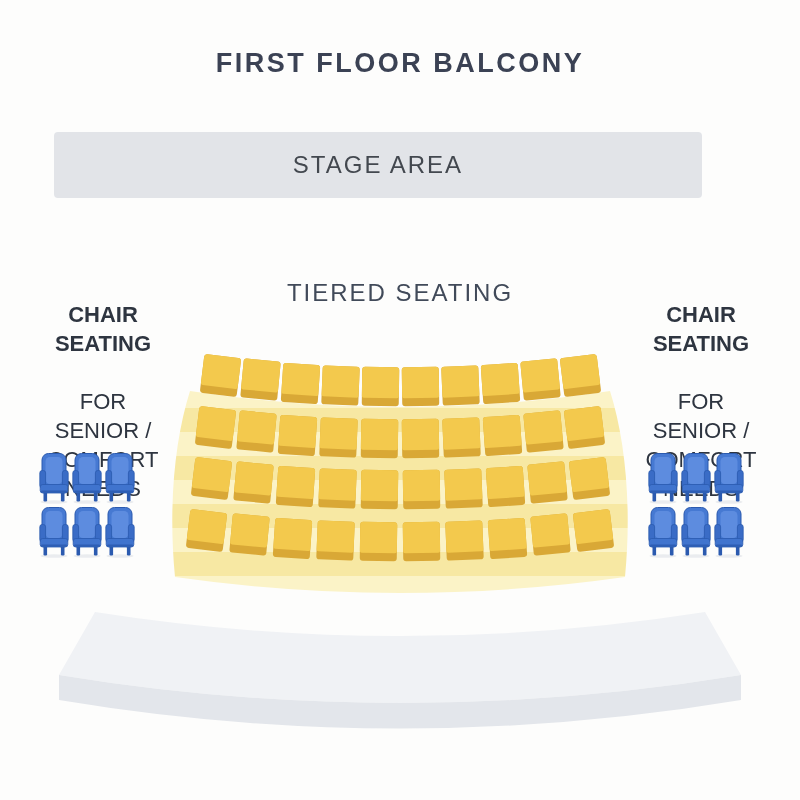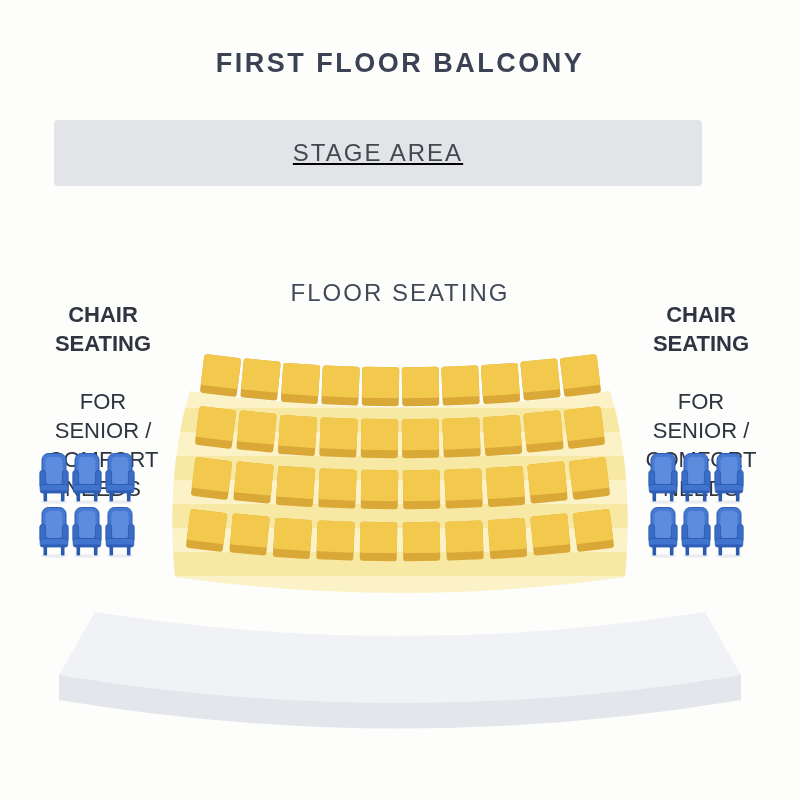--- a/index.html
+++ b/index.html
@@ -8,23 +8,23 @@
     background:#FDFDFC; overflow:hidden;
     font-family:"Liberation Sans", sans-serif;
     -webkit-font-smoothing:antialiased;
   }
   .page-title {
     position:absolute; top:48px; left:0; width:100%;
     text-align:center; font-size:27px; font-weight:bold;
     letter-spacing:2.5px; color:#3B4254; margin:0;
   }
   .stage {
-    position:absolute; left:54px; top:120px; width:648px; height:66px;
+    position:absolute; left:54px; top:132px; width:648px; height:66px;
     background:#E2E4E8; border-radius:4px;
-    display:flex; align-items:center; justify-content:center;text-decoration:underline;
+    display:flex; align-items:center; justify-content:center;
   }
   .stage-label {
     font-size:24px; letter-spacing:2px; color:#43484F; font-weight:normal;
   }
   .gz-title {
     position:absolute; top:241px; left:0; width:100%; text-align:center;
     font-size:27px; font-weight:bold; letter-spacing:1.5px; color:#333B49;
   }
   .gz-subtitle {
     position:absolute; top:279px; left:0; width:100%; text-align:center;
@@ -53,21 +53,21 @@
 <body>
 
 <div class="canvas" style="background: rgb(253, 253, 252);">
 
   <h1 class="page-title">FIRST FLOOR BALCONY</h1>
 
   <div class="stage" style="background: rgb(226, 228, 232);">
     <span class="stage-label">STAGE AREA</span>
   </div>
 
-  <div class="gz-subtitle">FLOOR SEATING</div>
+  <div class="gz-subtitle">TIERED SEATING</div>
 
   <div class="side-label left">
     <div class="head">CHAIR
 SEATING</div>
     <div class="body">FOR
 SENIOR /
 COMFORT
 NEEDS</div>
   </div>
 

